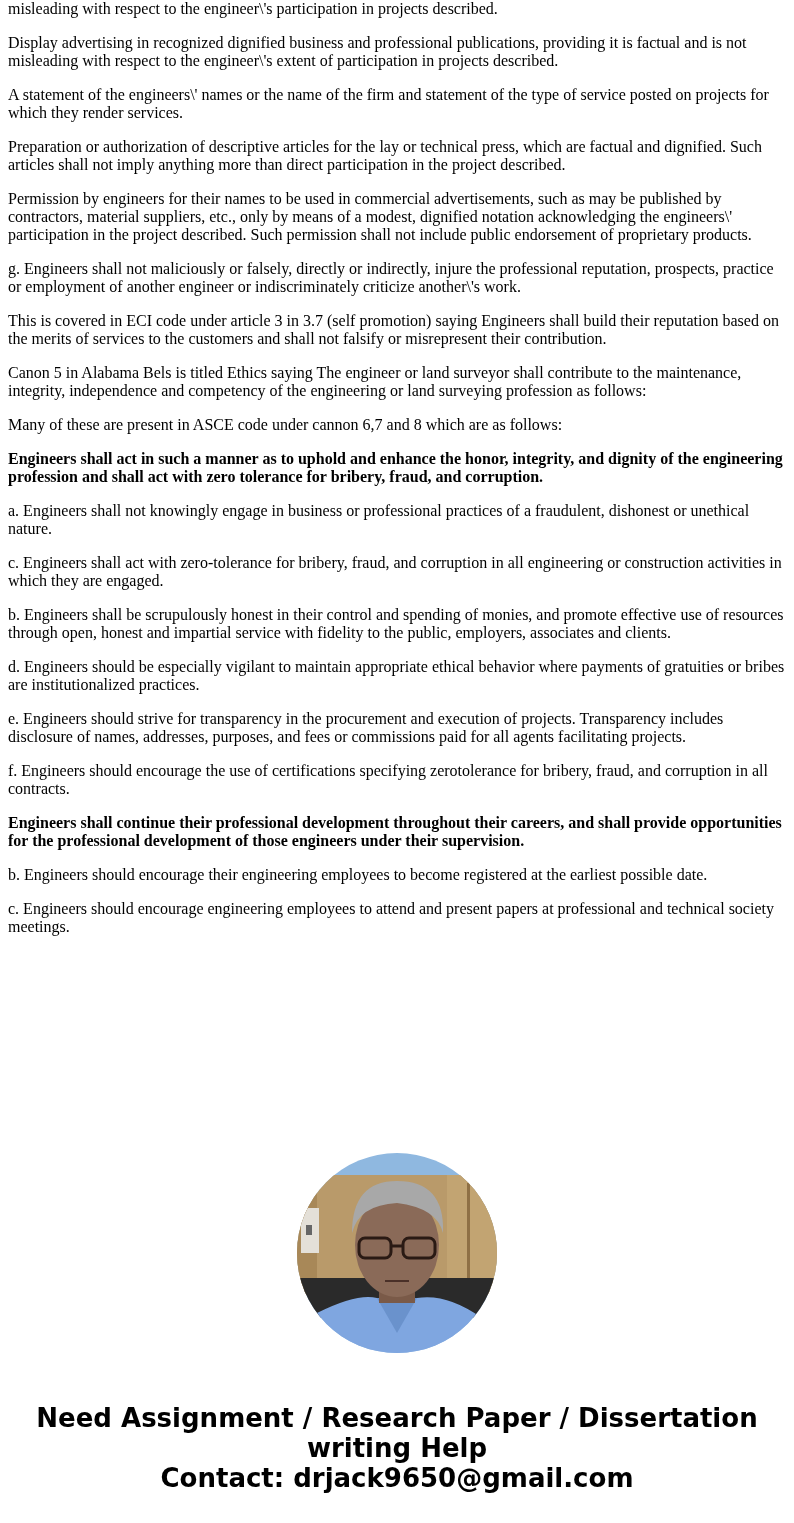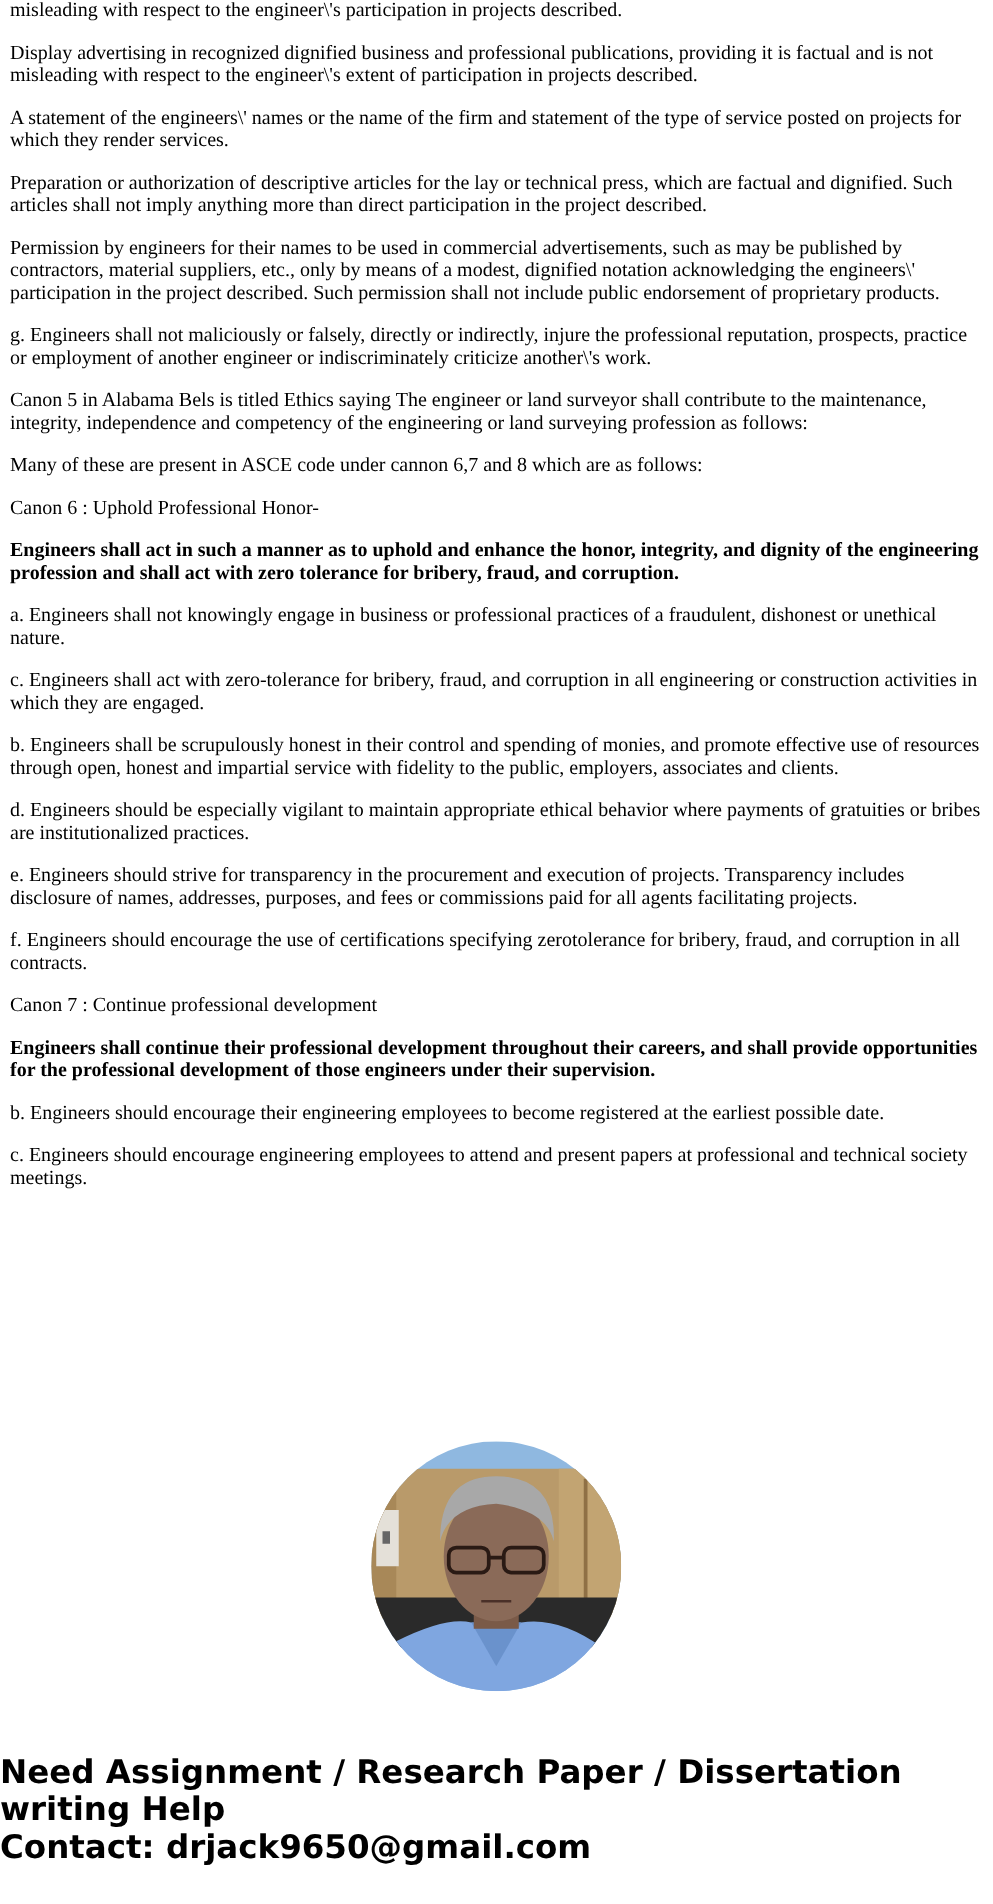--- a/index.html
+++ b/index.html
@@ -47,20 +47,21 @@
       overflow: hidden;
     }
     .avatar-wrap svg {
       display: block;
     }
     .promo {
       position: absolute;
       left: 0;
       top: 1403px;
       width: 794px;
+      text-align: center;
       font-family: "DejaVu Sans", sans-serif;
       font-weight: bold;
       font-size: 26px;
       line-height: 30px;
       color: #000000;
     }
     .promo div {
       margin: 0;
     }
   </style>
@@ -68,31 +69,30 @@
 <body>
 
 <div class="content-clip">
   <div class="content">
     <p>misleading with respect to the engineer\'s participation in projects described.</p>
     <p>Display advertising in recognized dignified business and professional publications, providing it is factual and is not misleading with respect to the engineer\'s extent of participation in projects described.</p>
     <p>A statement of the engineers\' names or the name of the firm and statement of the type of service posted on projects for which they render services.</p>
     <p>Preparation or authorization of descriptive articles for the lay or technical press, which are factual and dignified. Such articles shall not imply anything more than direct participation in the project described.</p>
     <p>Permission by engineers for their names to be used in commercial advertisements, such as may be published by contractors, material suppliers, etc., only by means of a modest, dignified notation acknowledging the engineers\' participation in the project described. Such permission shall not include public endorsement of proprietary products.</p>
     <p>g. Engineers shall not maliciously or falsely, directly or indirectly, injure the professional reputation, prospects, practice or employment of another engineer or indiscriminately criticize another\'s work.</p>
+    <p>This is covered in ECI code under article 3 in 3.7 (self promotion) saying Engineers shall build their reputation based on the merits of services to the customers and shall not falsify or misrepresent their contribution.</p>
     <p>Canon 5 in Alabama Bels is titled Ethics saying The engineer or land surveyor shall contribute to the maintenance, integrity, independence and competency of the engineering or land surveying profession as follows:</p>
     <p>Many of these are present in ASCE code under cannon 6,7 and 8 which are as follows:</p>
-    <p>Canon 6 : Uphold Professional Honor-</p>
     <p class="bold">Engineers shall act in such a manner as to uphold and enhance the honor, integrity, and dignity of the engineering profession and shall act with zero tolerance for bribery, fraud, and corruption.</p>
     <p>a. Engineers shall not knowingly engage in business or professional practices of a fraudulent, dishonest or unethical nature.</p>
     <p>c. Engineers shall act with zero-tolerance for bribery, fraud, and corruption in all engineering or construction activities in which they are engaged.</p>
     <p>b. Engineers shall be scrupulously honest in their control and spending of monies, and promote effective use of resources through open, honest and impartial service with fidelity to the public, employers, associates and clients.</p>
     <p>d. Engineers should be especially vigilant to maintain appropriate ethical behavior where payments of gratuities or bribes are institutionalized practices.</p>
     <p>e. Engineers should strive for transparency in the procurement and execution of projects. Transparency includes disclosure of names, addresses, purposes, and fees or commissions paid for all agents facilitating projects.</p>
     <p>f. Engineers should encourage the use of certifications specifying zerotolerance for bribery, fraud, and corruption in all contracts.</p>
-    <p>Canon 7 : Continue professional development</p>
     <p class="bold">Engineers shall continue their professional development throughout their careers, and shall provide opportunities for the professional development of those engineers under their supervision.</p>
     <p>b. Engineers should encourage their engineering employees to become registered at the earliest possible date.</p>
     <p>c. Engineers should encourage engineering employees to attend and present papers at professional and technical society meetings.</p>
 
   </div>
 </div>
 
 <div class="avatar-wrap">
   <svg width="200" height="200" viewBox="0 0 200 200">
 

